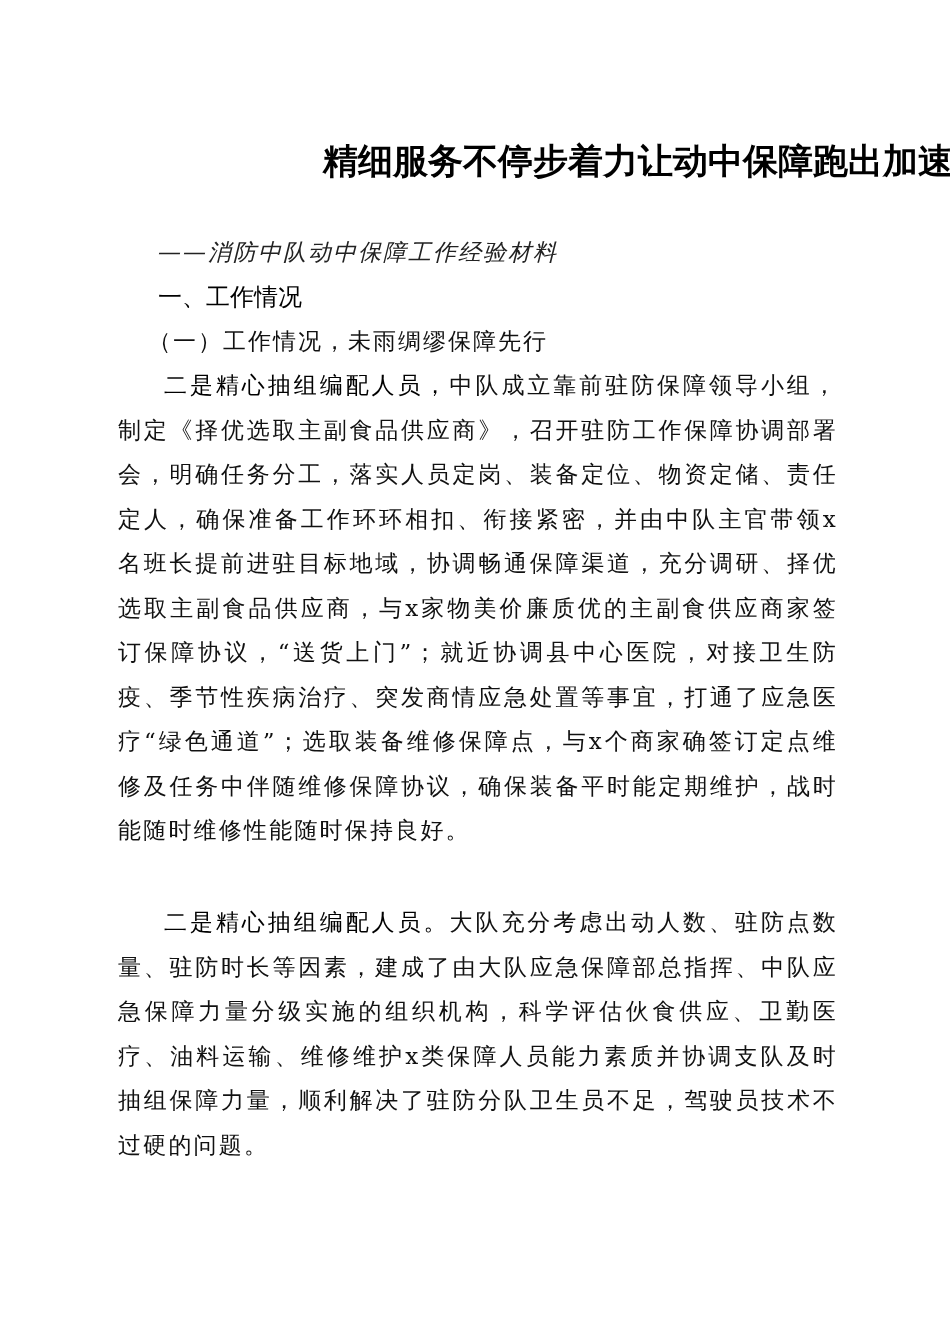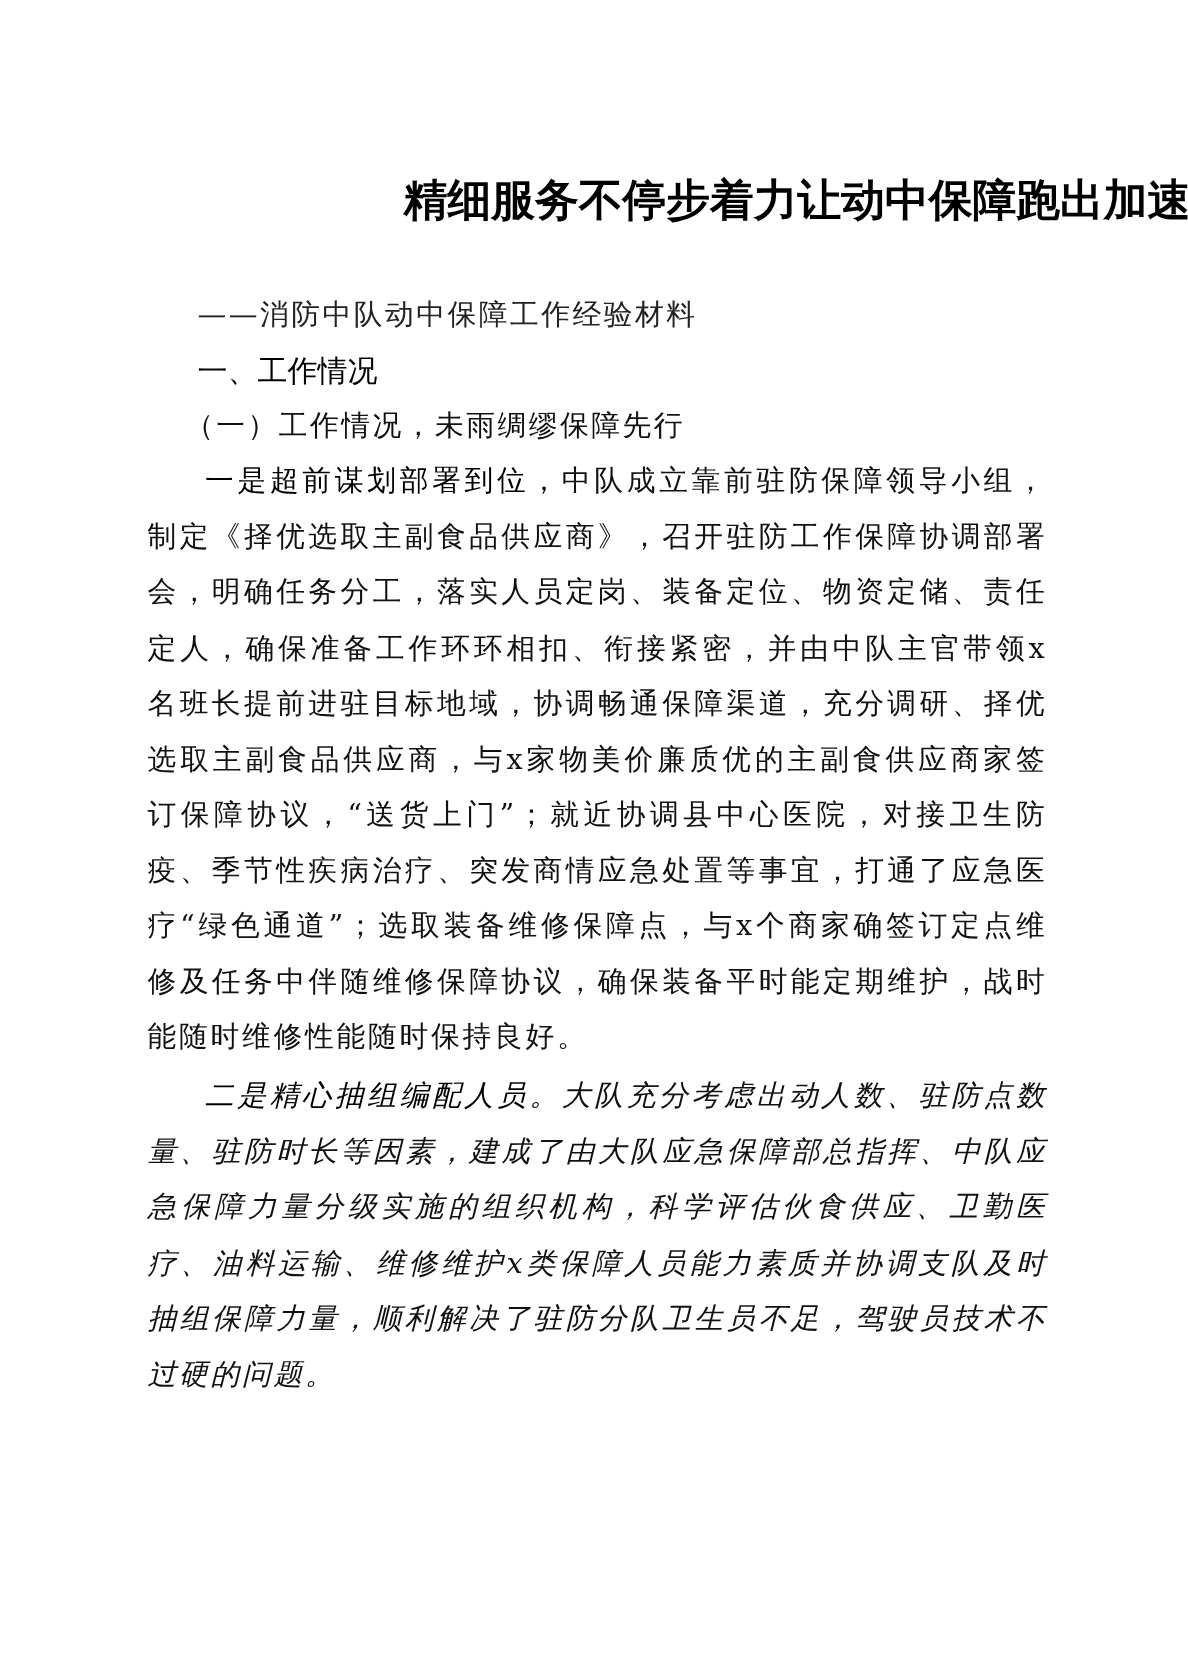--- a/index.html
+++ b/index.html
@@ -34,20 +34,21 @@
       color: #000000;
       margin-left: 38px;
     }
     .subtitle {
       position: absolute;
       left: 158px; top: 236px;
       font-size: 23px;
       line-height: 32px;
       letter-spacing: 2px;
       color: #222222;
+      font-style: italic;
     }
     .heading1 {
       position: absolute;
       left: 158px; top: 280px;
       font-family: "DejaVu Sans", "Liberation Sans", sans-serif;
       font-weight: normal;
       font-size: 24px;
       line-height: 34px;
       color: #000000;
     }
@@ -67,31 +68,31 @@
       line-height: 44.5px;
       letter-spacing: 2.2px;
       text-align: justify;
       text-indent: 46px;
       color: #111111;
     }
     .para .lead {
       color: #000000;
     }
     #para1 { top: 363px; }
-    #para2 { top: 855px; font-style: italic; }
+    #para2 { top: 900px; }
   </style>
 </head>
 <body>
 
 <div class="page">
   <div class="title">精细服务不停步着力让动中保障跑出加速度</div>
   <div class="subtitle">——消防中队动中保障工作经验材料</div>
   <div class="heading1">一、工作情况</div>
   <div class="heading2">（一）工作情况，未雨绸缪保障先行</div>
 
   <p class="para" id="para1" style="margin:0;">
-    <span class="lead">一是超前谋划部署到位，</span><span>中队成立靠前驻防保障领导小组，制定《择优选取主副食品供应商》，召开驻防工作保障协调部署会，明确任务分工，落实人员定岗、装备定位、物资定储、责任定人，确保准备工作环环相扣、衔接紧密，并由中队主官带领x名班长提前进驻目标地域，协调畅通保障渠道，充分调研、择优选取主副食品供应商，与x家物美价廉质优的主副食供应商家签订保障协议，“送货上门”；就近协调县中心医院，对接卫生防疫、季节性疾病治疗、突发商情应急处置等事宜，打通了应急医疗“绿色通道”；选取装备维修保障点，与x个商家确签订定点维修及任务中伴随维修保障协议，确保装备平时能定期维护，战时能随时维修性能随时保持良好。</span>
+    <span class="lead">二是精心抽组编配人员，</span><span>中队成立靠前驻防保障领导小组，制定《择优选取主副食品供应商》，召开驻防工作保障协调部署会，明确任务分工，落实人员定岗、装备定位、物资定储、责任定人，确保准备工作环环相扣、衔接紧密，并由中队主官带领x名班长提前进驻目标地域，协调畅通保障渠道，充分调研、择优选取主副食品供应商，与x家物美价廉质优的主副食供应商家签订保障协议，“送货上门”；就近协调县中心医院，对接卫生防疫、季节性疾病治疗、突发商情应急处置等事宜，打通了应急医疗“绿色通道”；选取装备维修保障点，与x个商家确签订定点维修及任务中伴随维修保障协议，确保装备平时能定期维护，战时能随时维修性能随时保持良好。</span>
   </p>
 
   <p class="para" id="para2" style="margin:0;">
     <span class="lead">二是精心抽组编配人员。</span><span>大队充分考虑出动人数、驻防点数量、驻防时长等因素，建成了由大队应急保障部总指挥、中队应急保障力量分级实施的组织机构，科学评估伙食供应、卫勤医疗、油料运输、维修维护x类保障人员能力素质并协调支队及时抽组保障力量，顺利解决了驻防分队卫生员不足，驾驶员技术不过硬的问题。</span>
   </p>
 </div>
 
 </body></html>

